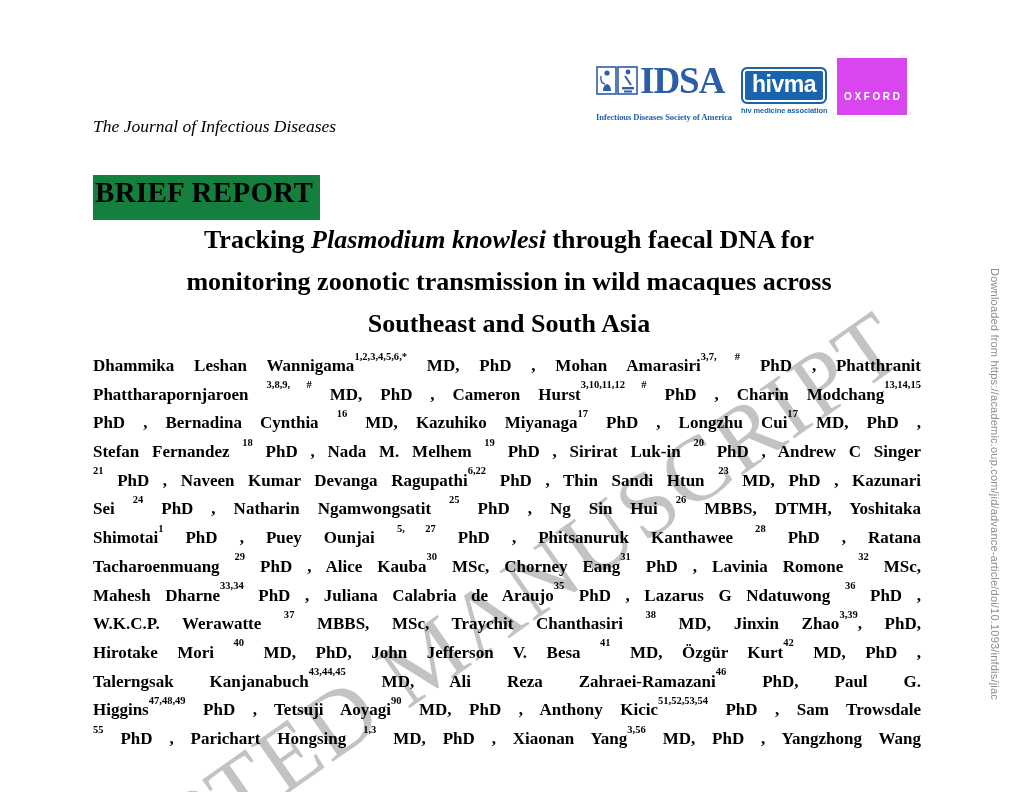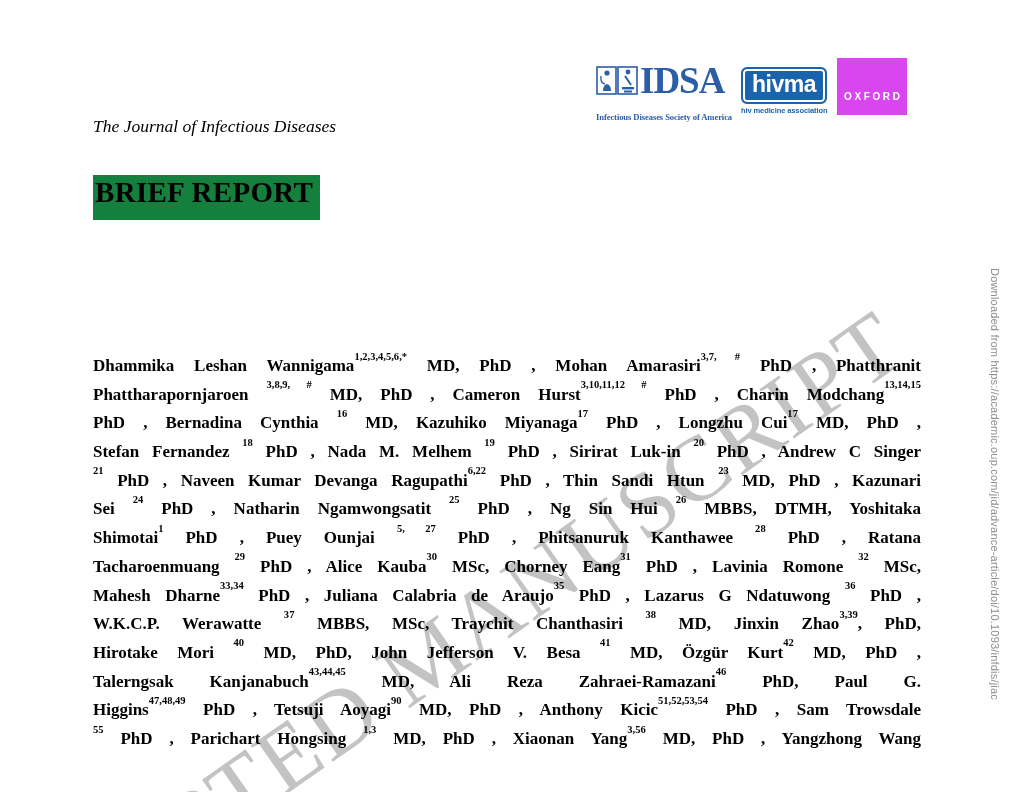--- a/index.html
+++ b/index.html
@@ -116,20 +116,25 @@
   </div>
 
   <div class="oxford fg" style="background: #d946ef;">
     <span>OXFORD</span>
   </div>
 
   <div class="journal-name fg">The Journal of Infectious Diseases</div>
 
   <div class="brief fg">BRIEF REPORT</div>
 
+  <div class="title fg">
+      <div class="tline">Tracking <i>Plasmodium knowlesi</i> through faecal DNA for</div>
+      <div class="tline">monitoring zoonotic transmission in wild macaques across</div>
+      <div class="tline">Southeast and South Asia</div>
+    </div>
 
   <div class="authors fg">
       <div class="aline">Dhammika Leshan Wannigama<sup>1,2,3,4,5,6,*</sup> MD, PhD , Mohan Amarasiri<sup>3,7, #</sup> PhD , Phatthranit</div>
       <div class="aline">Phattharapornjaroen <sup>3,8,9, #</sup> MD, PhD , Cameron Hurst<sup>3,10,11,12 #</sup> PhD , Charin Modchang<sup>13,14,15</sup></div>
       <div class="aline">PhD , Bernadina Cynthia <sup>16</sup> MD, Kazuhiko Miyanaga<sup>17</sup> PhD , Longzhu Cui<sup>17</sup> MD, PhD ,</div>
       <div class="aline">Stefan Fernandez <sup>18</sup> PhD , Nada M. Melhem <sup>19</sup> PhD , Sirirat Luk-in <sup>20</sup> PhD , Andrew C Singer</div>
       <div class="aline"><sup>21</sup> PhD , Naveen Kumar Devanga Ragupathi<sup>6,22</sup> PhD , Thin Sandi Htun <sup>23</sup> MD, PhD , Kazunari</div>
       <div class="aline">Sei <sup>24</sup> PhD , Natharin Ngamwongsatit <sup>25</sup> PhD , Ng Sin Hui <sup>26</sup> MBBS, DTMH, Yoshitaka</div>
       <div class="aline">Shimotai<sup>1</sup> PhD , Puey Ounjai <sup>5, 27</sup> PhD , Phitsanuruk Kanthawee <sup>28</sup> PhD , Ratana</div>
       <div class="aline">Tacharoenmuang <sup>29</sup> PhD , Alice Kauba<sup>30</sup> MSc, Chorney Eang<sup>31</sup> PhD , Lavinia Romone <sup>32</sup> MSc,</div>

